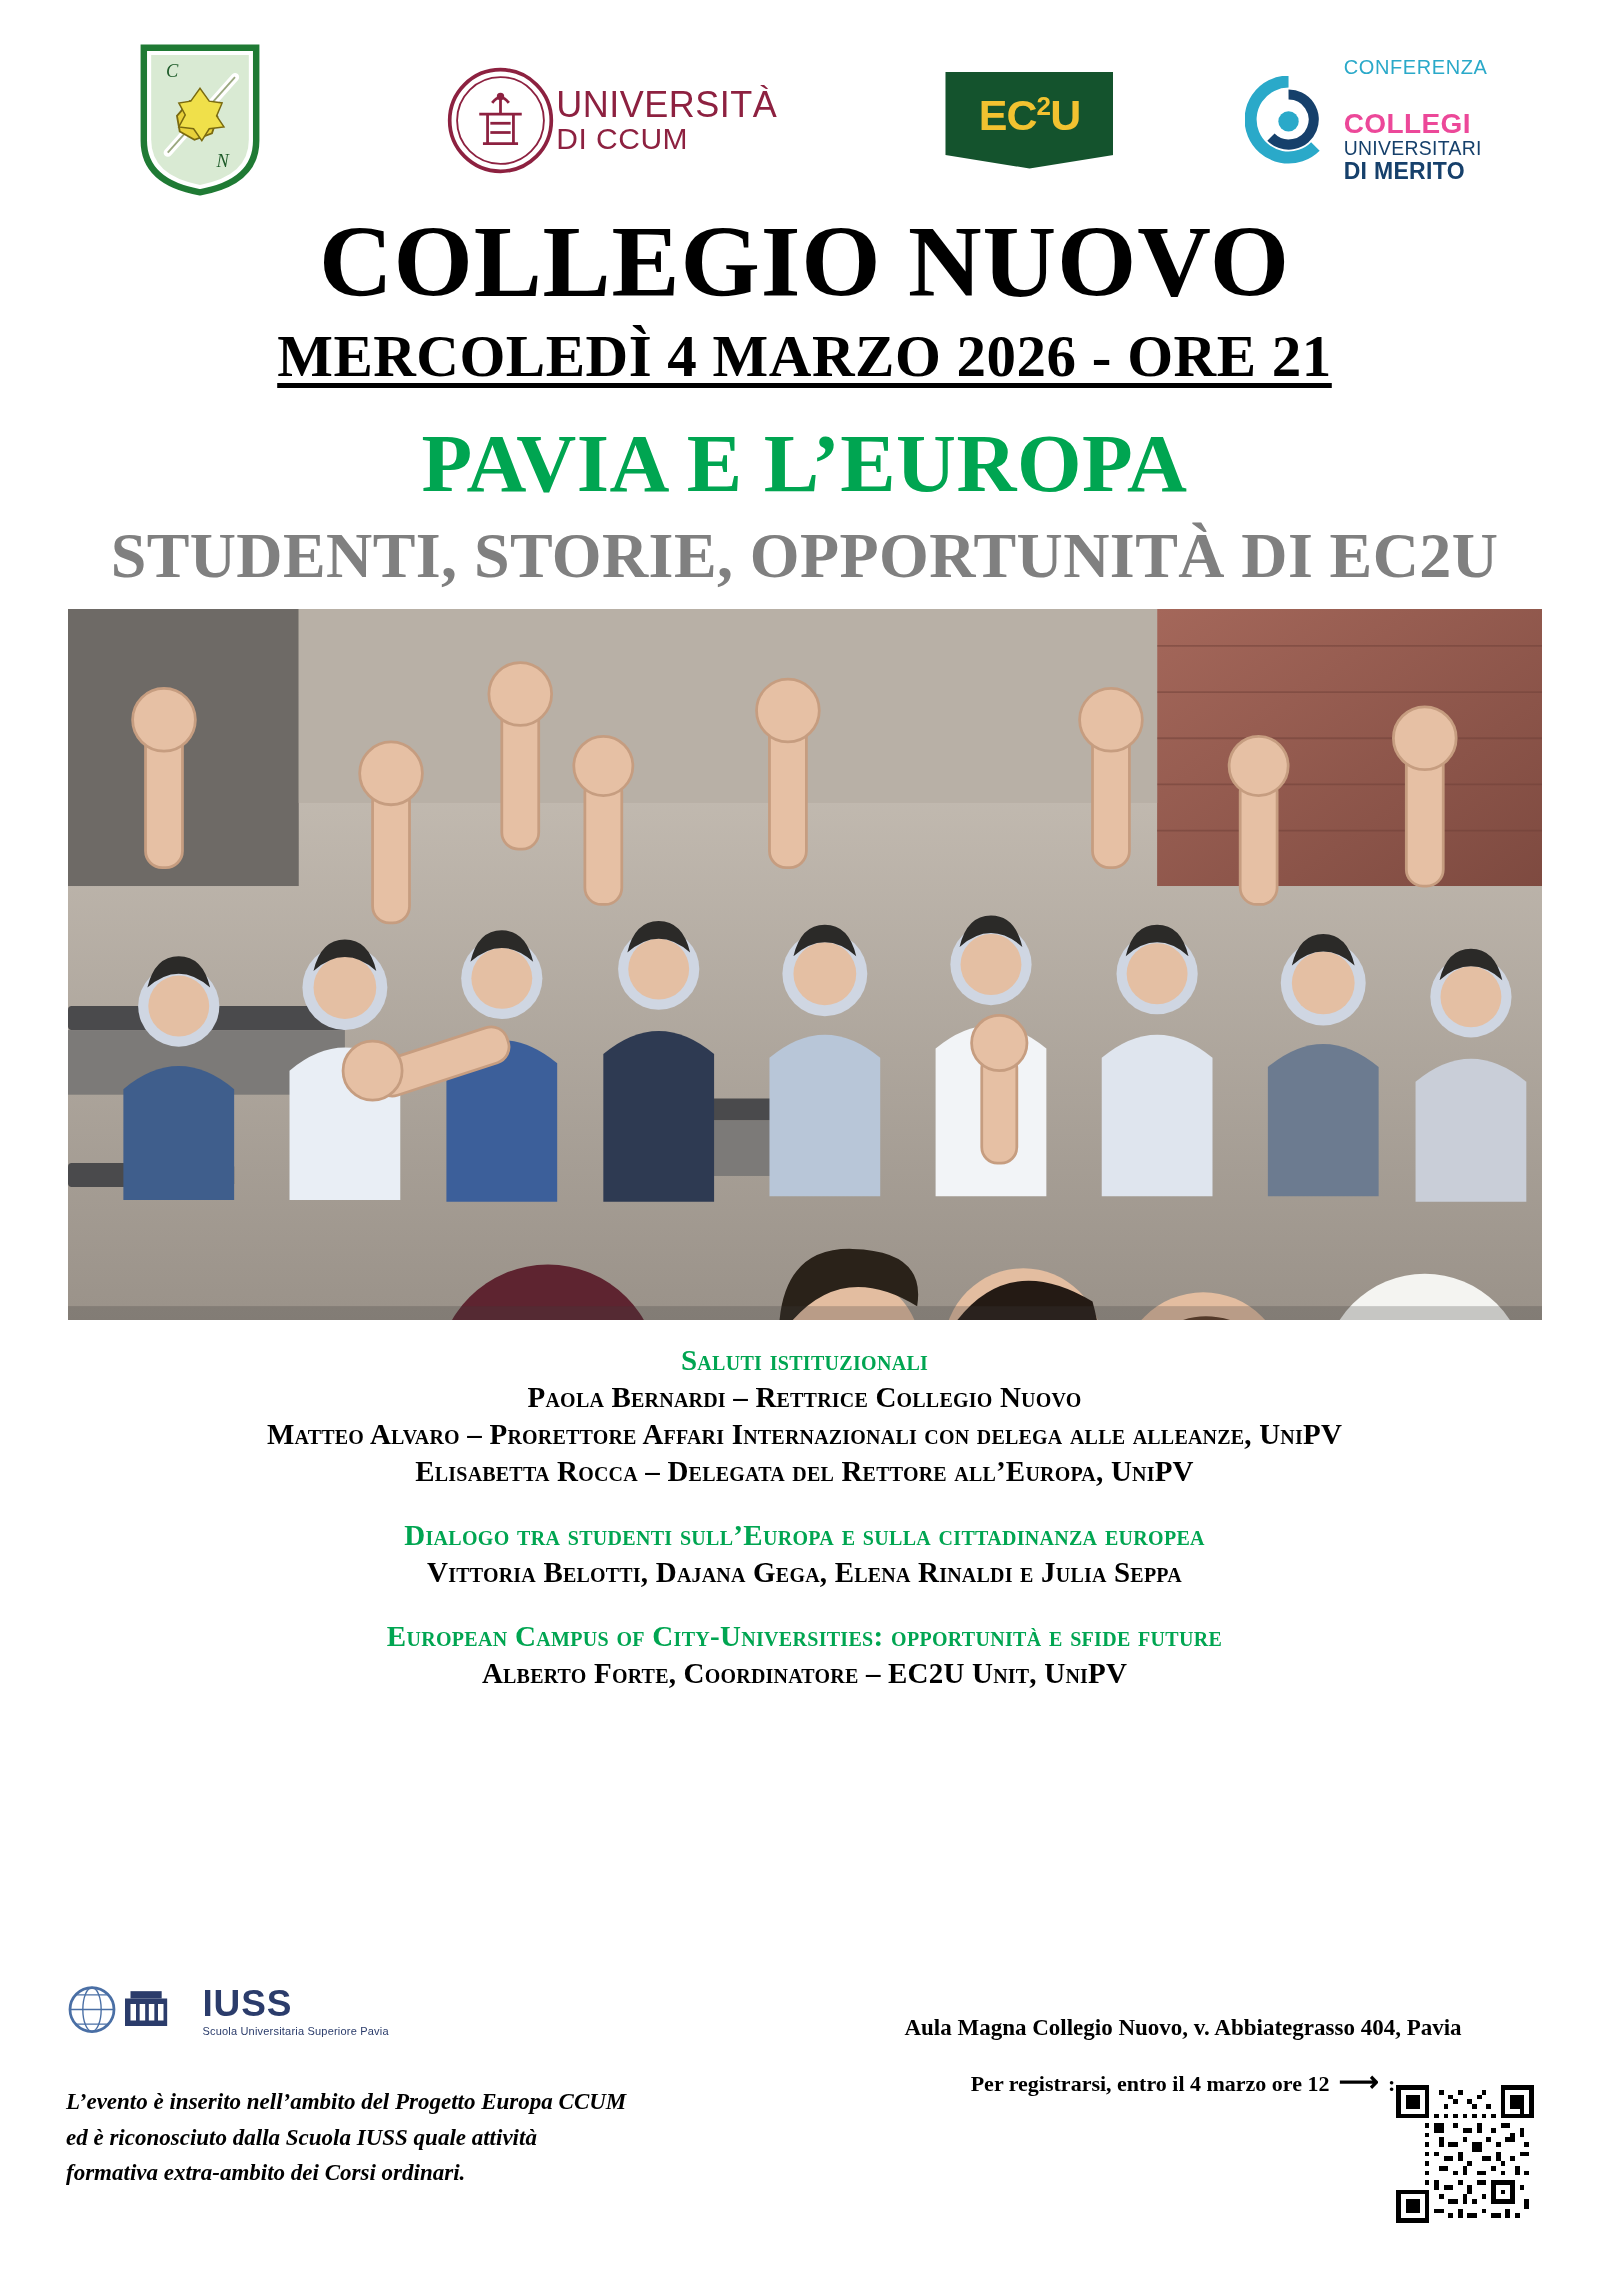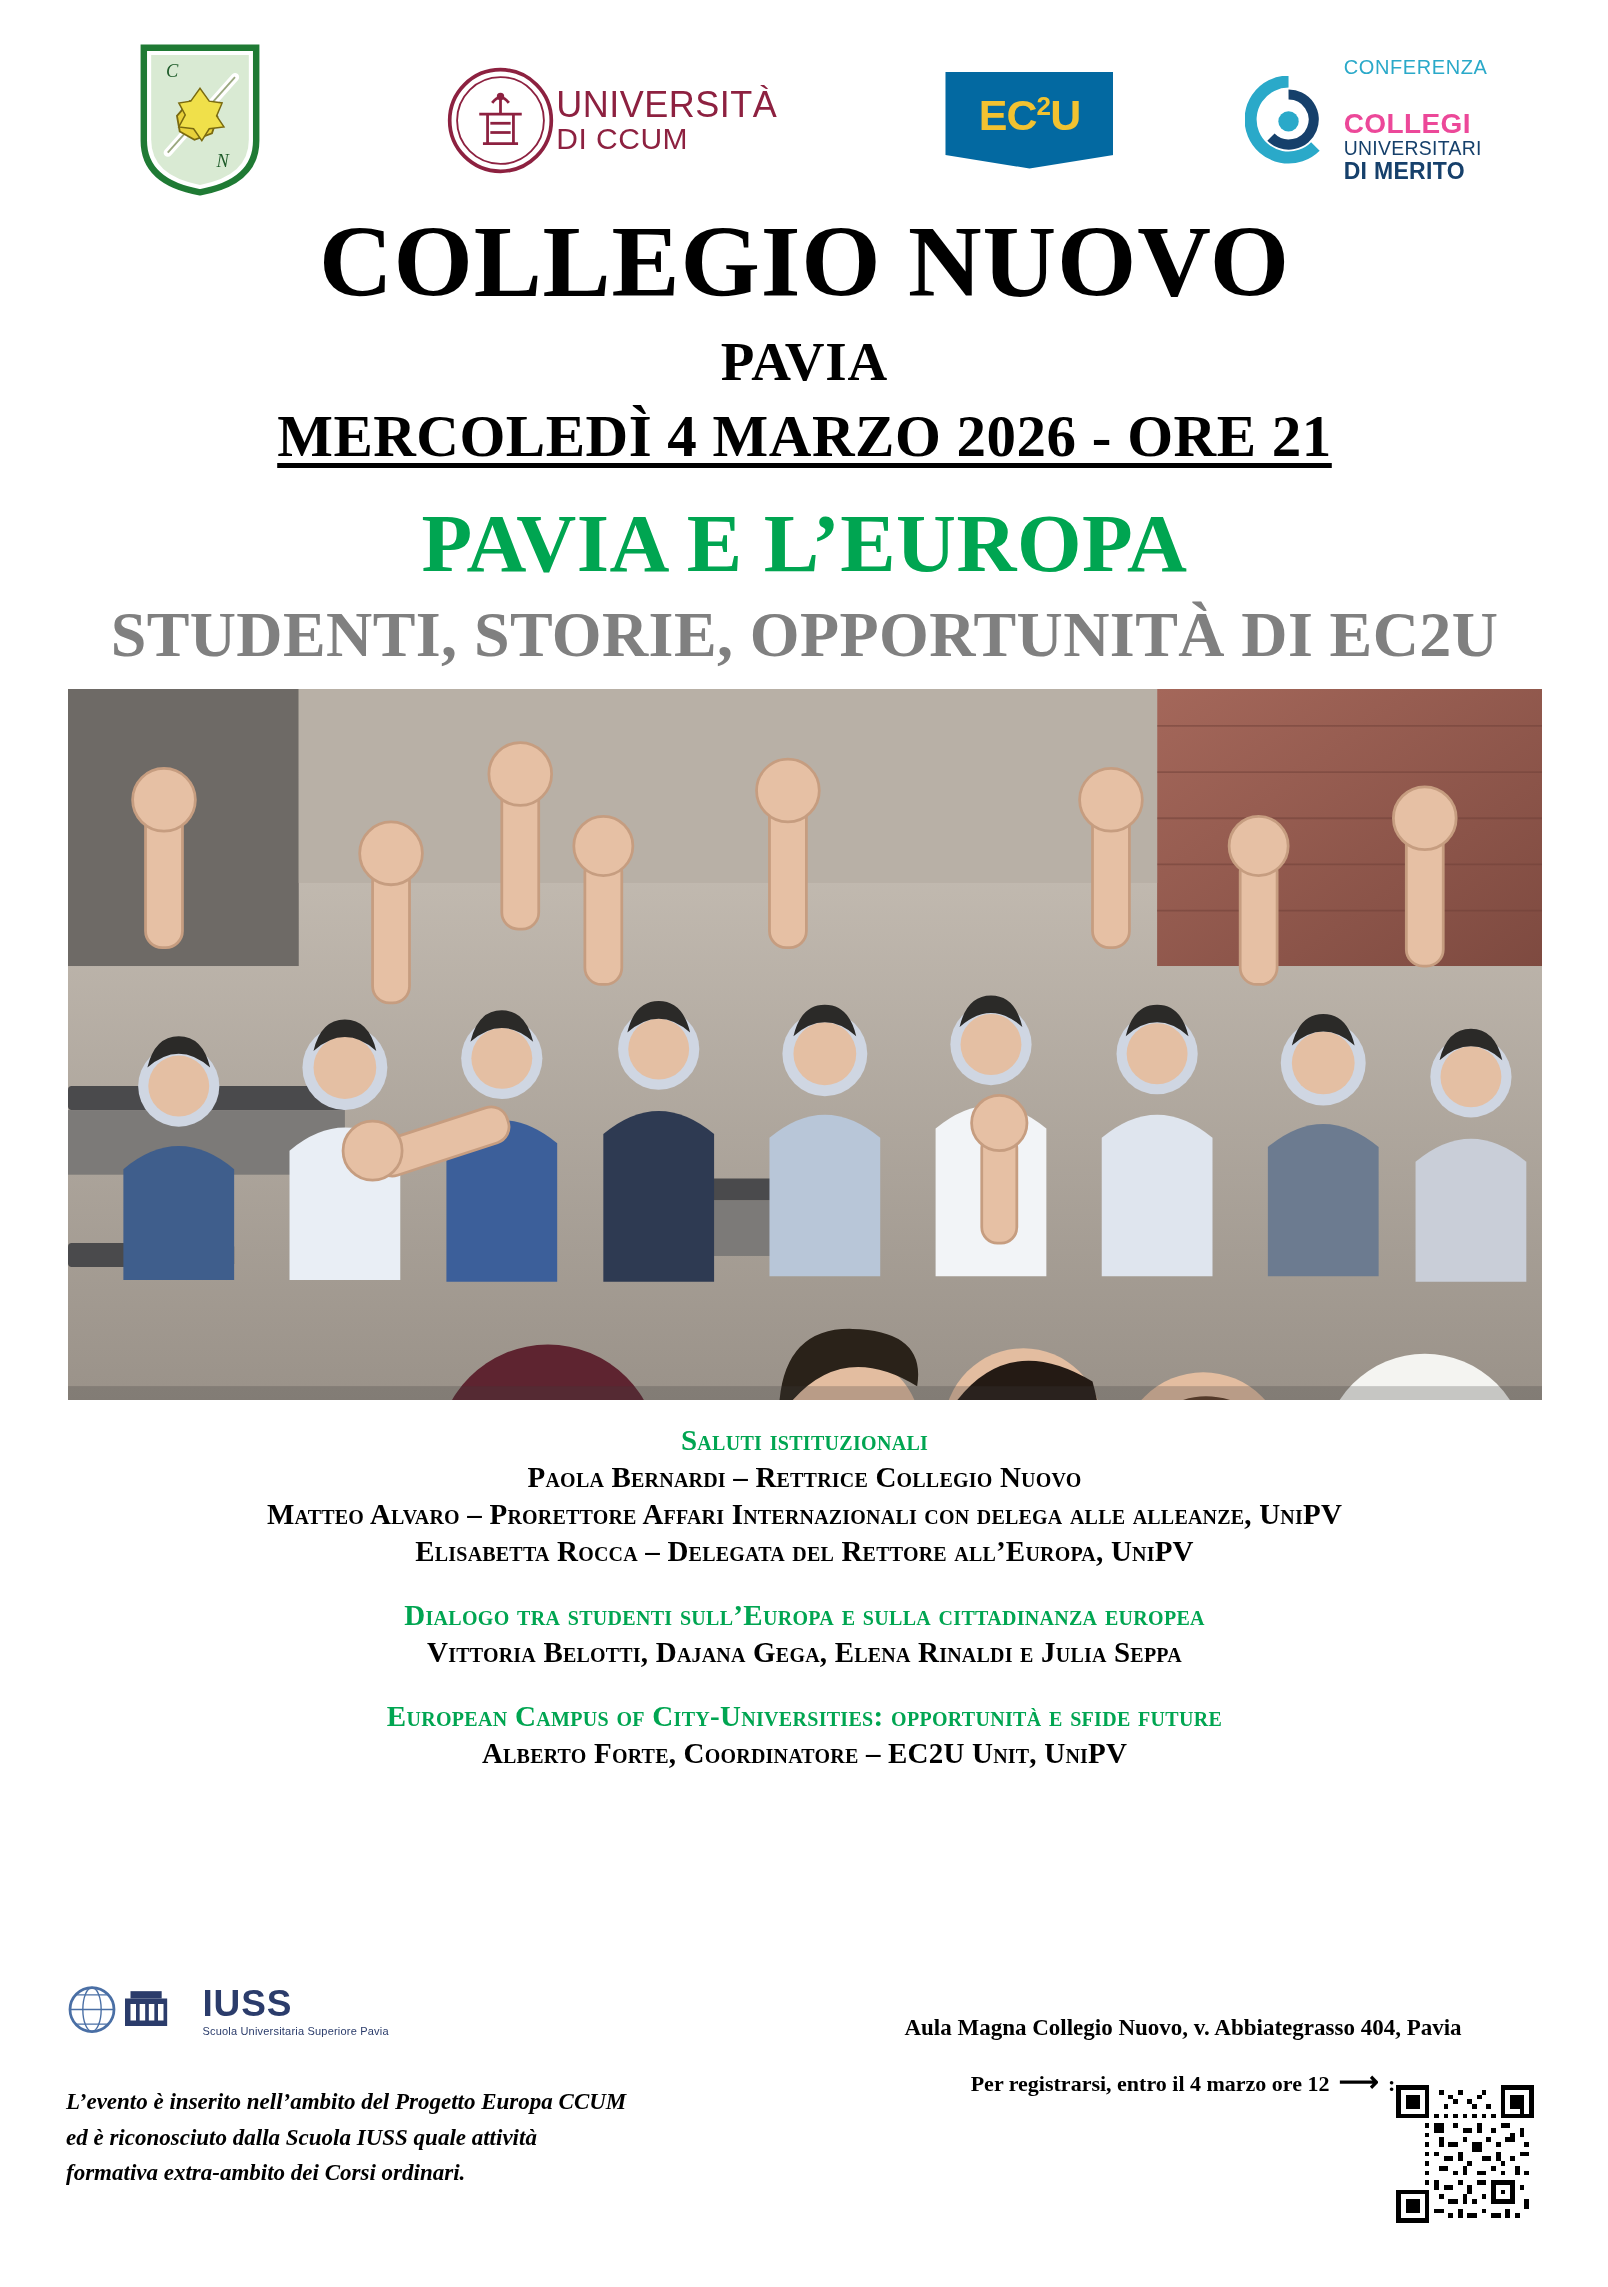--- a/index.html
+++ b/index.html
@@ -54,21 +54,21 @@
     font-family: "Liberation Sans", sans-serif;
     line-height: 1.04;
   }
   .unipv-text .l1 { font-size: 36px; letter-spacing: 0.5px; }
   .unipv-text .l2 { font-size: 30px; letter-spacing: 0.5px; }
 
   
   .ec2u-flag {
     width: 168px;
     height: 97px;
-    background: #0369a1;
+    background: #14532d;
     position: relative;
     margin-left: 37px;
     clip-path: polygon(0 0, 100% 0, 100% 86%, 50% 100%, 0 86%);
     display: flex;
     align-items: center;
     justify-content: center;
   }
   .ec2u-flag span {
     font-family: "Liberation Sans", sans-serif;
     font-weight: bold;
@@ -289,21 +289,20 @@
       <div class="ccum-text">
         <div class="c1">CONFERENZA</div>
         <div class="c2">COLLEGI</div>
         <div class="c3">UNIVERSITARI</div>
         <div class="c4">DI MERITO</div>
       </div>
     </div>
   </div>
 
   <div class="t-main">COLLEGIO NUOVO</div>
-  <div class="t-city">PAVIA</div>
   <div class="t-date">MERCOLEDÌ 4 MARZO 2026 - ORE 21</div>
   <div class="t-green">PAVIA E L’EUROPA</div>
   <div class="t-sub">STUDENTI, STORIE, OPPORTUNITÀ DI EC2U</div>
 
   <div class="photo-wrap">
     <svg viewBox="0 0 1597 770" preserveAspectRatio="none" aria-hidden="true">
       <defs>
         <linearGradient id="wall" x1="0" y1="0" x2="0" y2="1">
           <stop offset="0" stop-color="#cfc7bd"></stop>
           <stop offset="1" stop-color="#9a9289"></stop>

